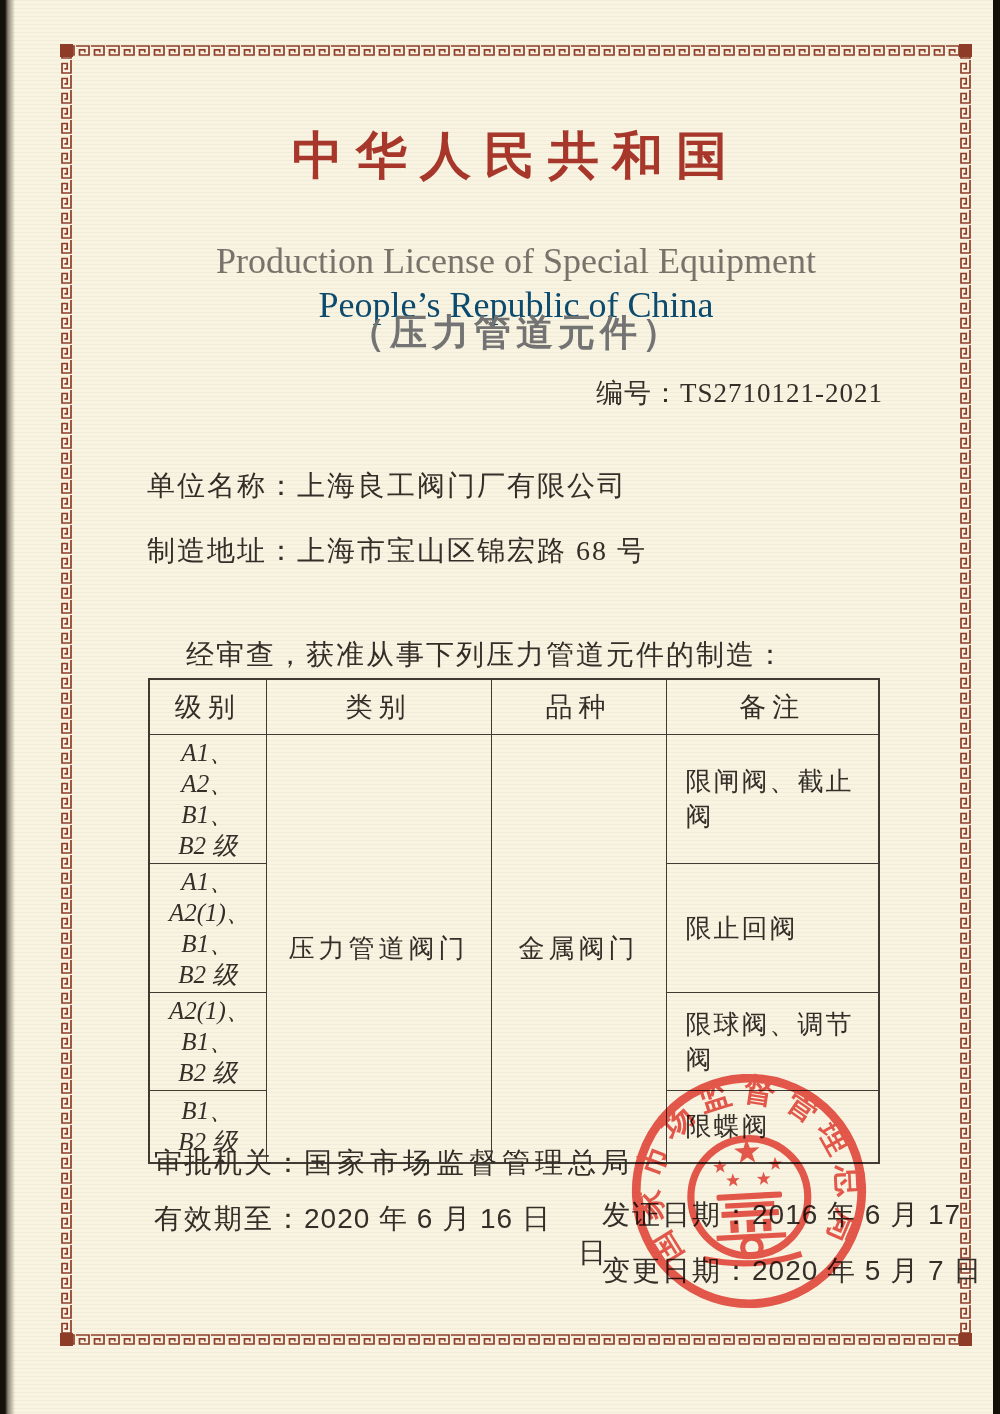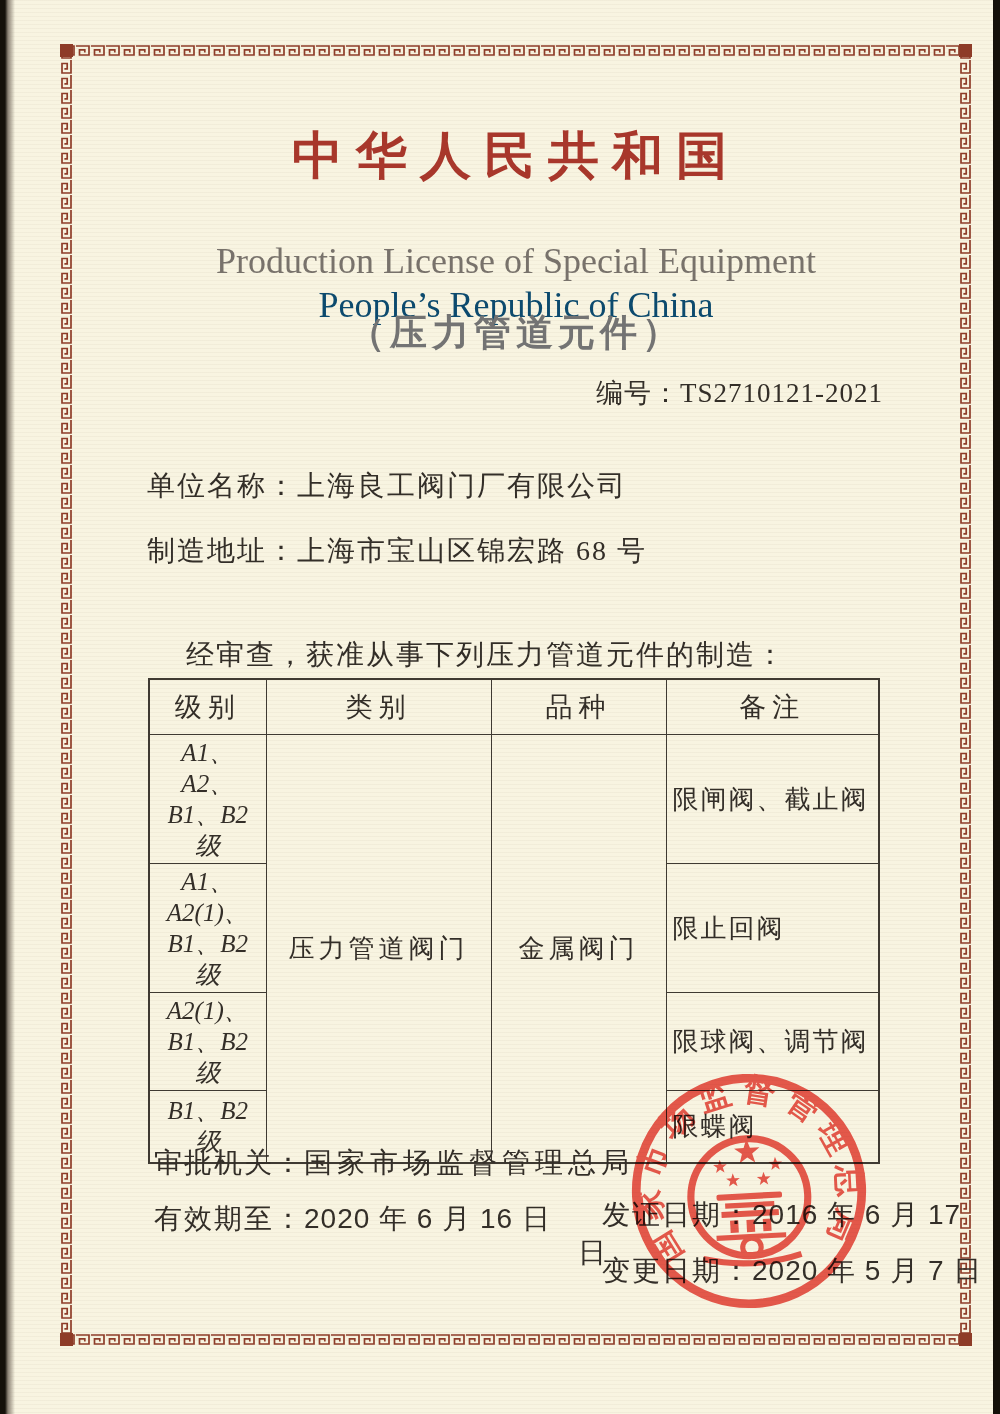--- a/index.html
+++ b/index.html
@@ -36,21 +36,21 @@
   .field-company{top:467px;}
   .field-address{top:532px;}
   .notice{position:absolute;left:186px;top:636px;font-size:28px;letter-spacing:2px;}
   
   table.license{
     position:absolute;left:148px;top:678px;width:730px;height:357px;
     border-collapse:collapse;table-layout:fixed;font-size:26px;
   }
   table.license th,table.license td{
     border:1.8px solid #3f3a32;vertical-align:middle;font-weight:normal;
-    padding:2px 6px;
+    padding:2px 19px;
   }
   table.license{border:2.5px solid #3f3a32;}
   table.license th{text-align:center;font-size:27px;letter-spacing:6px;height:50px;}
   td.grade{white-space:pre-line;text-align:center;font-size:25px;line-height:31px;padding-left:8px;font-style:italic;}
   td.merged{text-align:center;letter-spacing:4px;}
   td.remark{text-align:left;padding-left:14px;letter-spacing:2px;margin-left:20px;}
   
   .foot{position:absolute;font-size:28px;letter-spacing:1px;z-index:3;}
   .foot .lab{letter-spacing:2px;margin-left:24px;}
   .foot .val-cn{letter-spacing:5px;}

